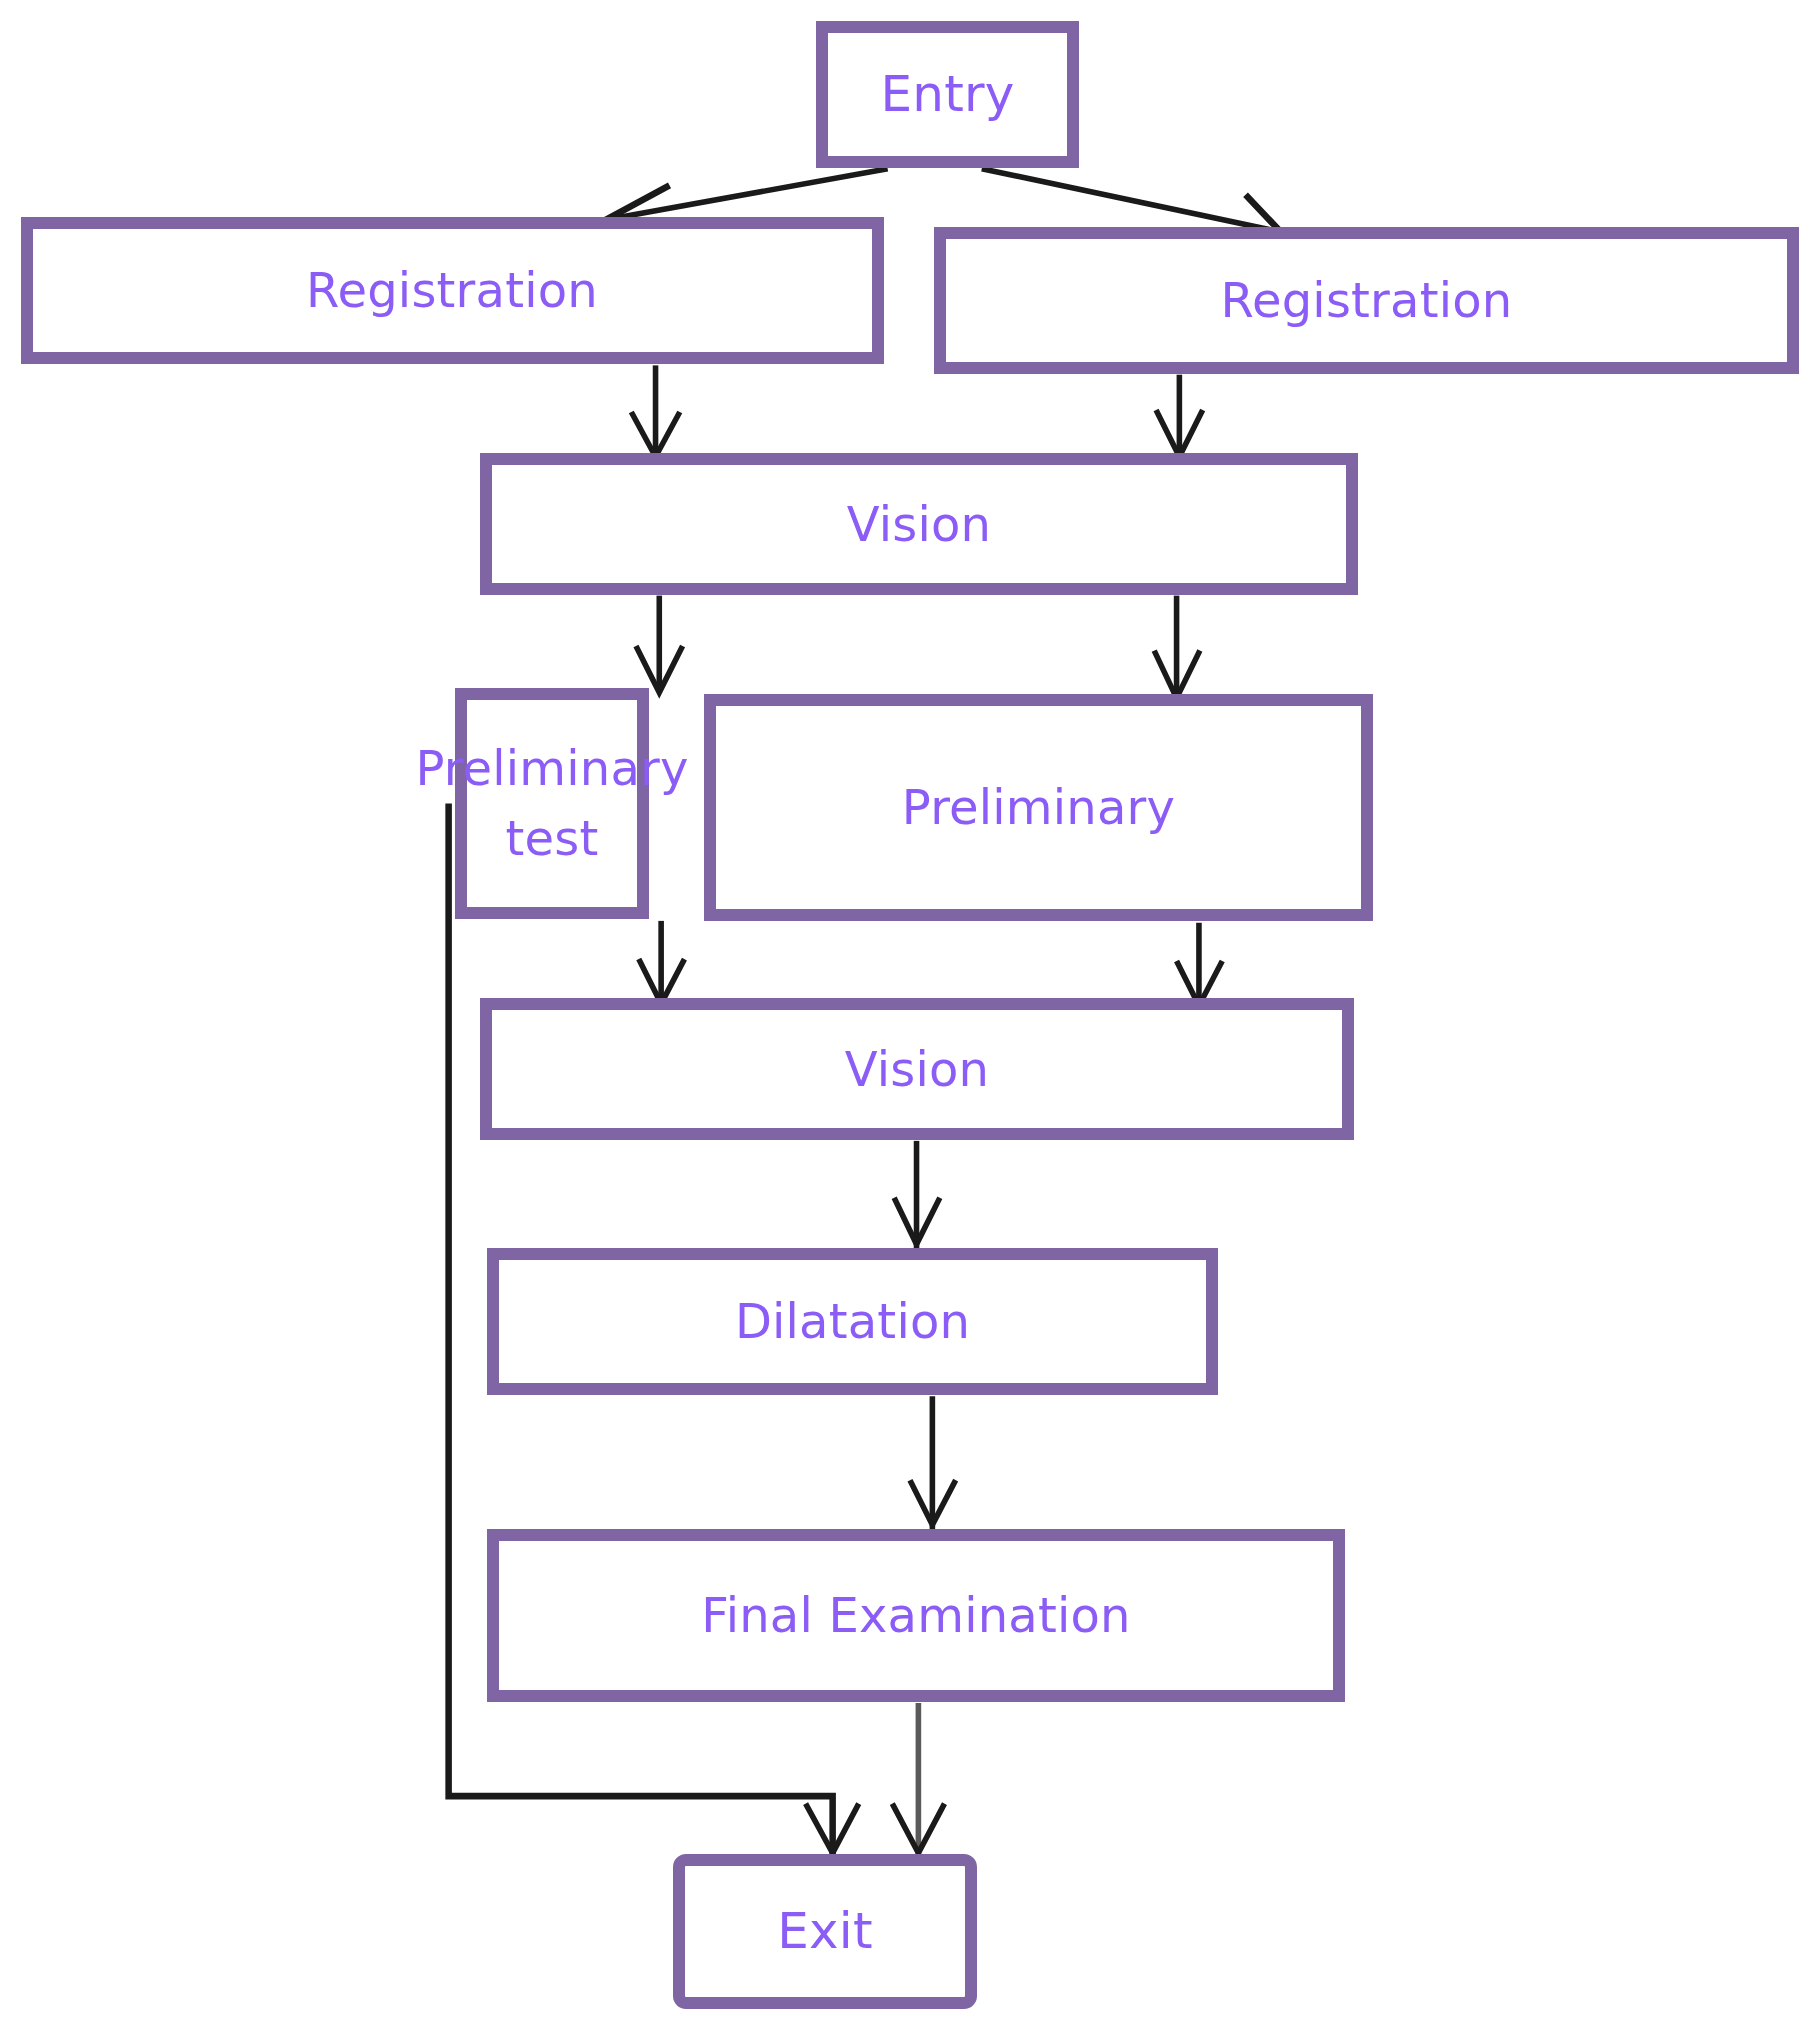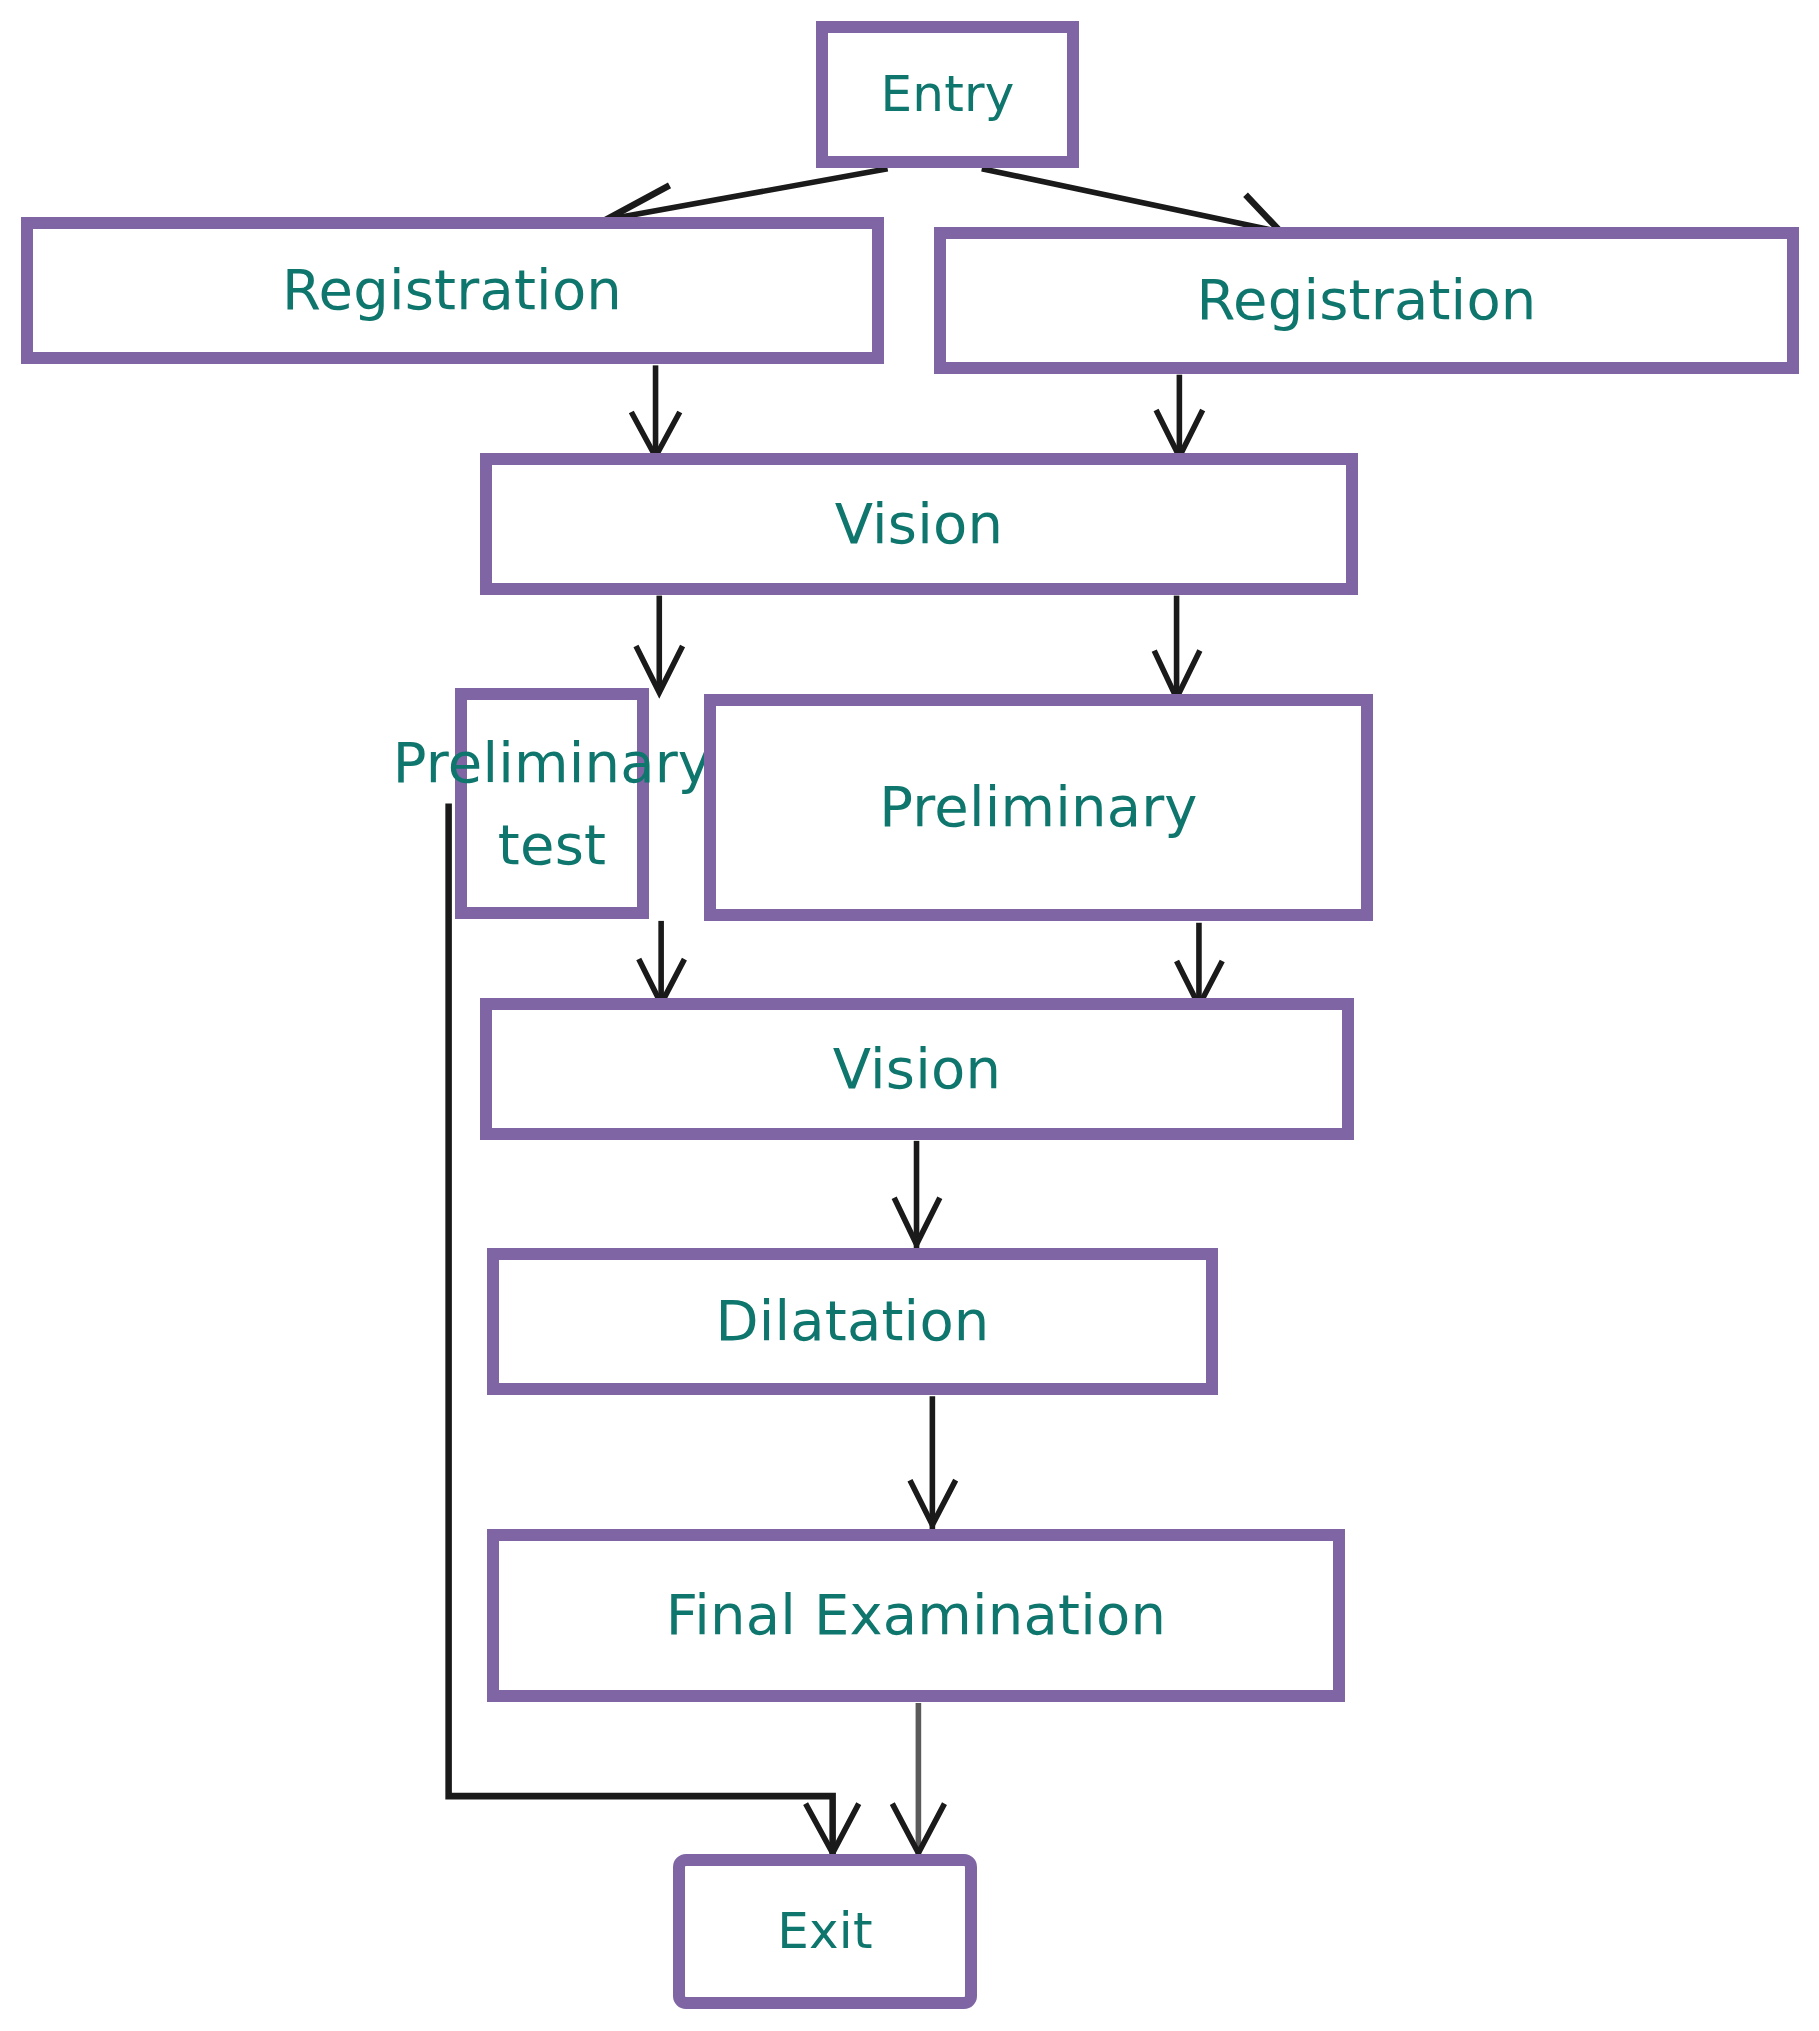--- a/index.html
+++ b/index.html
@@ -26,25 +26,25 @@
   }
   .node {
     position: absolute;
     box-sizing: border-box;
     background: #ffffff;
     border: 12px solid #7f65a4;
     display: flex;
     align-items: center;
     justify-content: center;
     text-align: center;
-    color: #0f766e;
+    color: #8b5cf6;
     z-index: 2;
   }
   .node .label {
-    font-size: 56px;
+    font-size: 48px;
     line-height: 1.22;
     font-weight: 400;
     letter-spacing: 0.2px;
     padding: 0 9.3px;
   }
   
   #node-entry        { left: 816px;  top: 20.5px;   width: 263px; height: 147px; }
   #node-entry .label { font-size: 50px; }
 
   #node-registration-left  { left: 20.5px;   top: 217px; width: 863px; height: 147px; }

